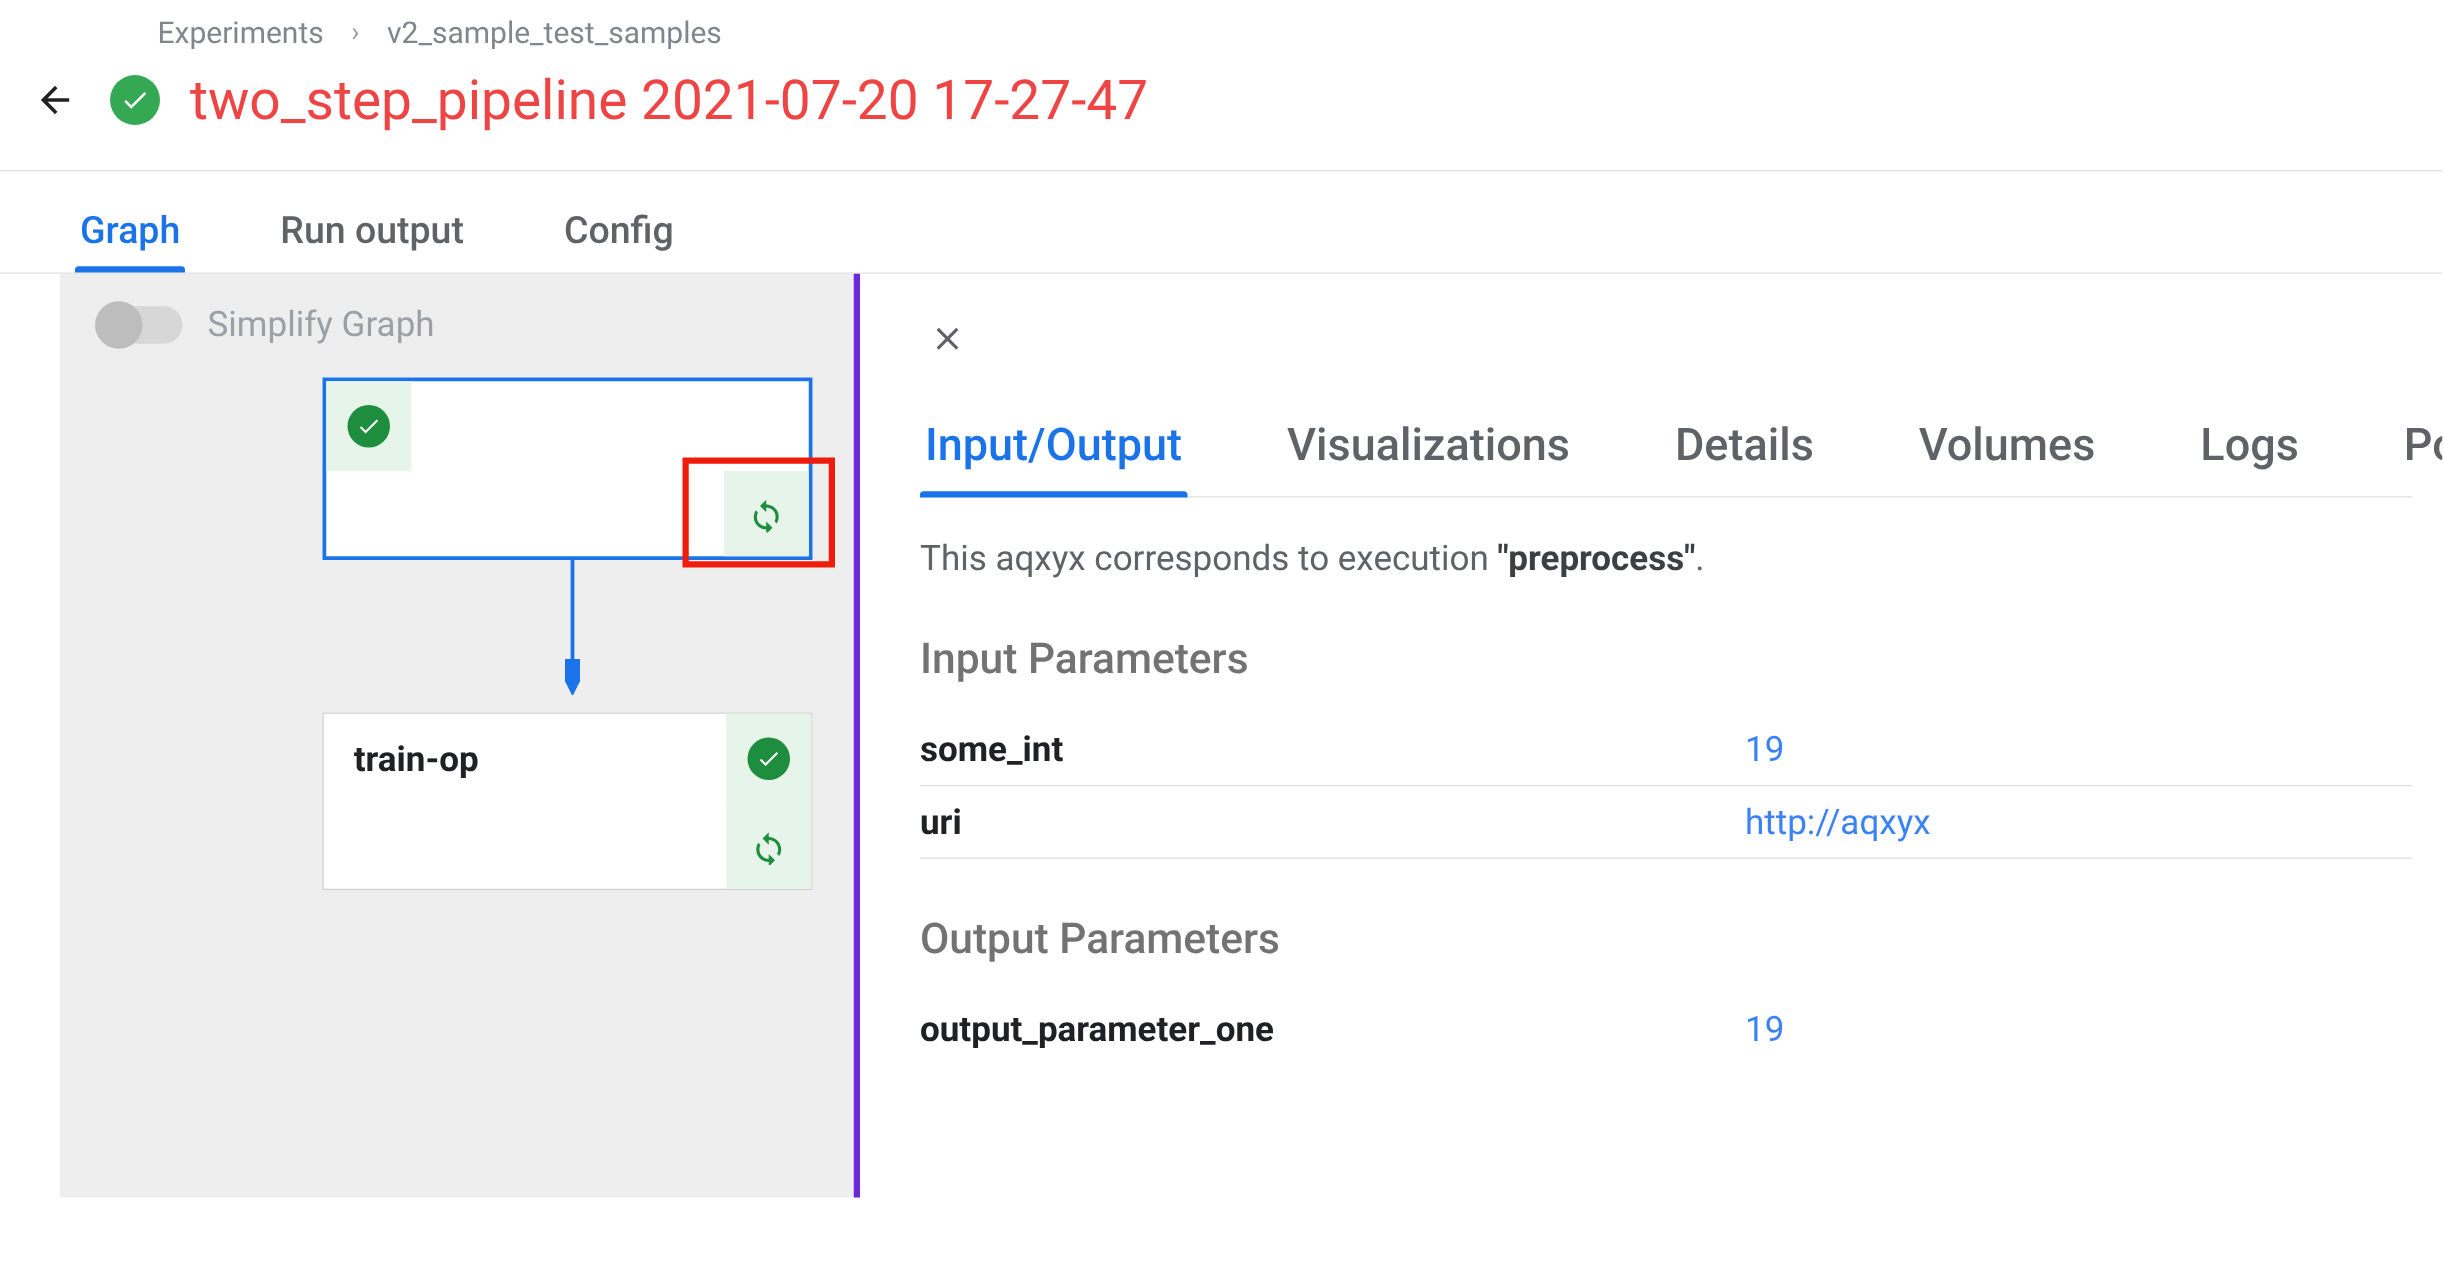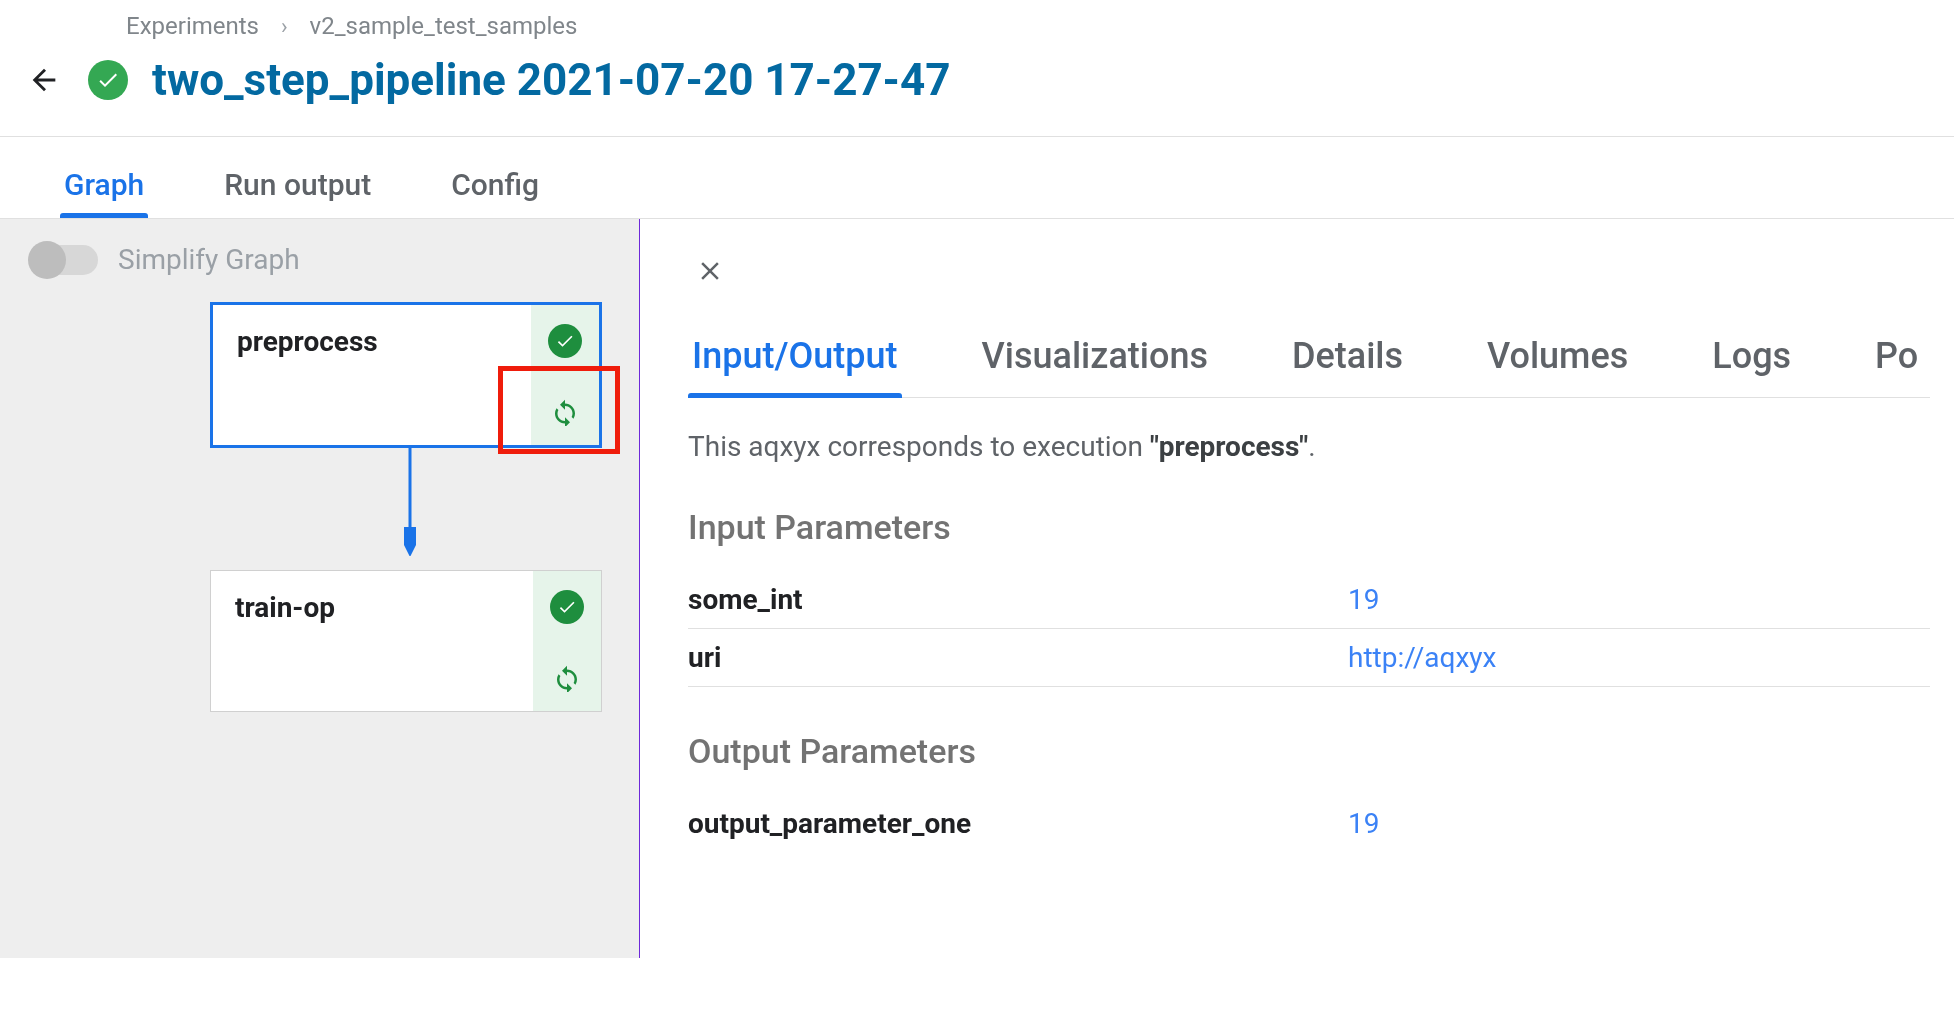--- a/index.html
+++ b/index.html
@@ -35,22 +35,22 @@
     display:flex; align-items:center; justify-content:center;
     cursor:pointer;
   }
   .status-badge {
     width: 40px; height: 40px; border-radius: 50%;
     background: #34a853; display:flex; align-items:center; justify-content:center;
     flex-shrink:0;
   }
   .page-title {
     font-size: 44px;
-    font-weight: 700;
-    color: #0369a1;
+    font-weight: 400;
+    color: #ef4444;
   }
   .header-sep { border-bottom: 1px solid #e0e0e0; }
 
   
   .main-tabs {
     display:flex;
     gap: 80px;
     padding: 30px 0 0 64px;
     font-size: 30px;
     text-align: right;
@@ -61,21 +61,22 @@
     content:""; position:absolute; left:-4px; right:-4px; bottom:0;
     height:5px; background:#1a73e8; border-radius:3px 3px 0 0;
   }
 
   
   .content-row { display:flex; height: calc(100% - 270px); border-top:1px solid #e0e0e0; }
 
   
   .graph-panel {
     width: 640px; background:#eeeeee; padding: 24px 30px; position: relative;
-    border-right: 1px solid #6d28d9;
+    border-right: 5px solid #6d28d9;
+    margin-left: 48px;
   }
   .simplify-row { display:flex; align-items:center; gap:20px; color:#9aa0a6; font-size:28px; }
   .toggle {
     width:68px; height:30px; border-radius:30px; background:#d7d7d7;
     position:relative; cursor:pointer;
   }
   .toggle-knob {
     position:absolute; left:-2px; top:-4px; width:38px; height:38px; border-radius:50%;
     background:#bdbdbd;
   }
@@ -173,21 +174,20 @@
       <div class="toggle">
         <div class="toggle-knob"></div>
       </div>
       <span>Simplify Graph</span>
     </div>
 
     <div class="graph-area">
 
       <div class="node selected" style="left:180px; top:0;">
         <div class="node-top">
-          <div class="node-label">preprocess</div>
           <div class="node-icon-col">
             <div class="check-circle">
               <svg width="20" height="20" viewBox="0 0 24 24">
                 <path d="M9 16.17 4.83 12l-1.42 1.41L9 19 21 7l-1.41-1.41z" fill="#fff"></path>
               </svg>
             </div>
           </div>
         </div>
         <div class="node-sub">
           <div class="node-sub-spacer"></div>

